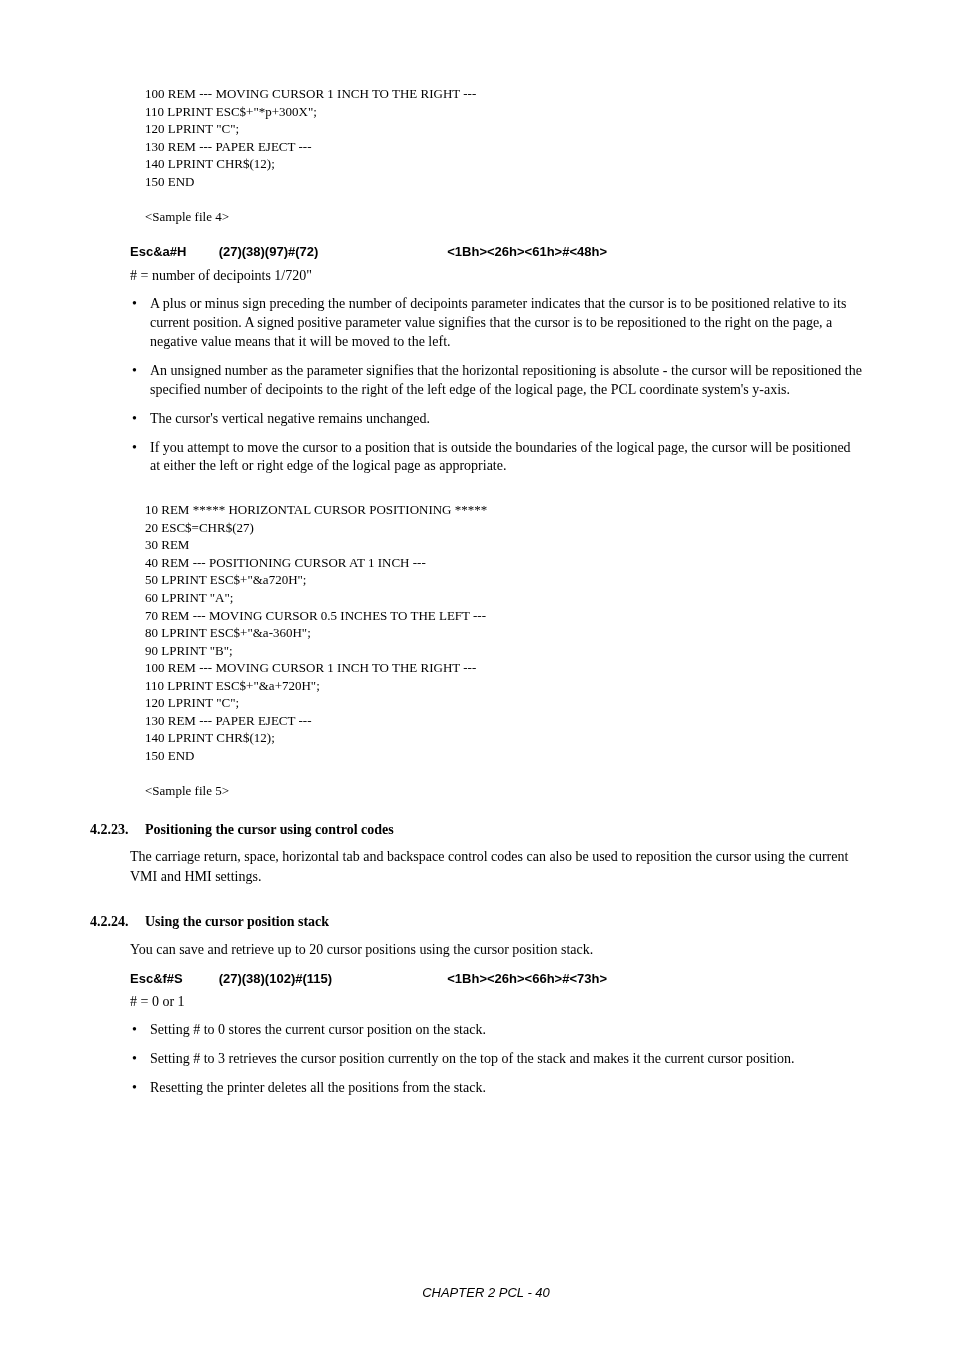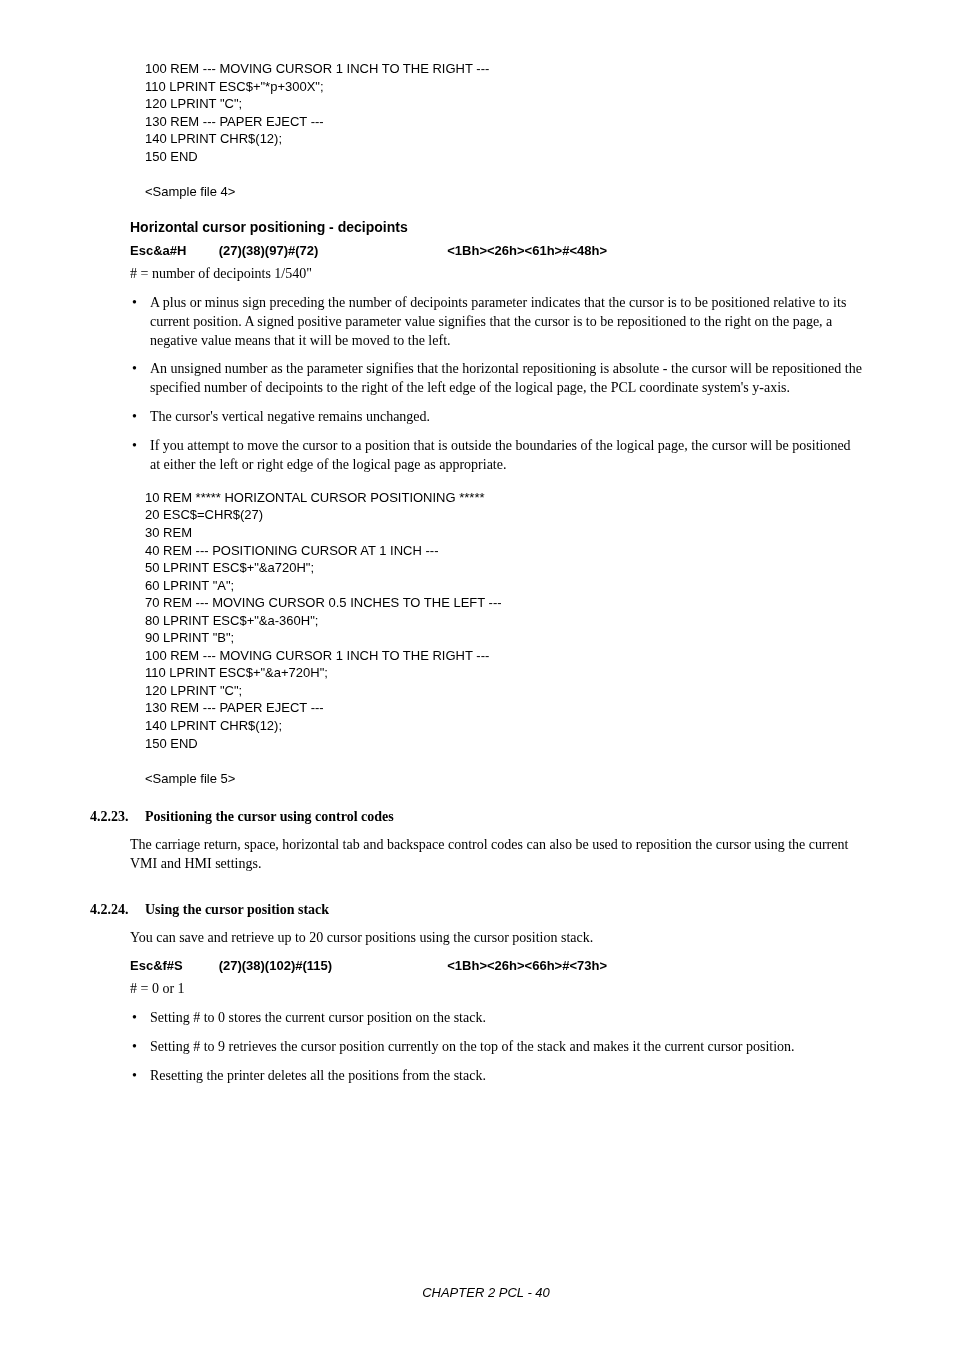--- a/index.html
+++ b/index.html
@@ -12,26 +12,27 @@
       font-size: 14px;
       line-height: 1.4;
       color: #000;
       background: #fff;
       width: 954px;
       height: 1350px;
       padding: 60px 90px 40px 90px;
       position: relative;
     }
     .code-block {
-      font-family: Liberation Sans, sans-serif;
+      font-family: Liberation Serif, serif;
       font-size: 13px;
       white-space: pre;
       margin-left: 55px;
       margin-bottom: 18px;
       line-height: 1.35;
+      margin-top: 25px;
     }
     .section-title-bold {
       font-family: Arial, Helvetica, sans-serif;
       font-size: 14px;
       font-weight: bold;
       margin-bottom: 4px;
       margin-left: 40px;
     }
     .section-number-title {
       font-family: Liberation Serif, serif;
@@ -96,27 +97,26 @@
 <div class="code-block">100 REM --- MOVING CURSOR 1 INCH TO THE RIGHT ---
 110 LPRINT ESC$+"*p+300X";
 120 LPRINT "C";
 130 REM --- PAPER EJECT ---
 140 LPRINT CHR$(12);
 150 END
 
 &lt;Sample file 4&gt;</div>
 
 <div class="sec-block">
-  <div class="section-title-bold">Horizontal cursor positioning - decipoints</div>
   <div class="command-line">
     <span class="cmd-seg1">Esc&amp;a#H</span>
     <span class="cmd-seg2">(27)(38)(97)#(72)</span>
     <span>&lt;1Bh&gt;&lt;26h&gt;&lt;61h&gt;#&lt;48h&gt;</span>
   </div>
-  <div class="body-text"># = number of decipoints 1/540"</div>
+  <div class="body-text"># = number of decipoints 1/720"</div>
   <ul>
     <li>A plus or minus sign preceding the number of decipoints parameter indicates that the cursor is to be positioned relative to its current position. A signed positive parameter value signifies that the cursor is to be repositioned to the right on the page, a negative value means that it will be moved to the left.</li>
     <li>An unsigned number as the parameter signifies that the horizontal repositioning is absolute - the cursor will be repositioned the specified number of decipoints to the right of the left edge of the logical page, the PCL coordinate system's y-axis.</li>
     <li>The cursor's vertical negative remains unchanged.</li>
     <li>If you attempt to move the cursor to a position that is outside the boundaries of the logical page, the cursor will be positioned at either the left or right edge of the logical page as appropriate.</li>
   </ul>
 </div>
 
 <div class="code-block">10 REM ***** HORIZONTAL CURSOR POSITIONING *****
 20 ESC$=CHR$(27)
@@ -149,18 +149,18 @@
   </div>
   <div class="body-text">You can save and retrieve up to 20 cursor positions using the cursor position stack.</div>
   <div class="command-line">
     <span class="cmd-seg1">Esc&amp;f#S</span>
     <span class="cmd-seg2">(27)(38)(102)#(115)</span>
     <span>&lt;1Bh&gt;&lt;26h&gt;&lt;66h&gt;#&lt;73h&gt;</span>
   </div>
   <div class="body-text"># = 0 or 1</div>
   <ul>
     <li>Setting # to 0 stores the current cursor position on the stack.</li>
-    <li>Setting # to 9 retrieves the cursor position currently on the top of the stack and makes it the current cursor position.</li>
+    <li>Setting # to 3 retrieves the cursor position currently on the top of the stack and makes it the current cursor position.</li>
     <li>Resetting the printer deletes all the positions from the stack.</li>
   </ul>
 </div>
 
 <div class="footer">CHAPTER 2 PCL - 40</div>
 
 </body></html>

